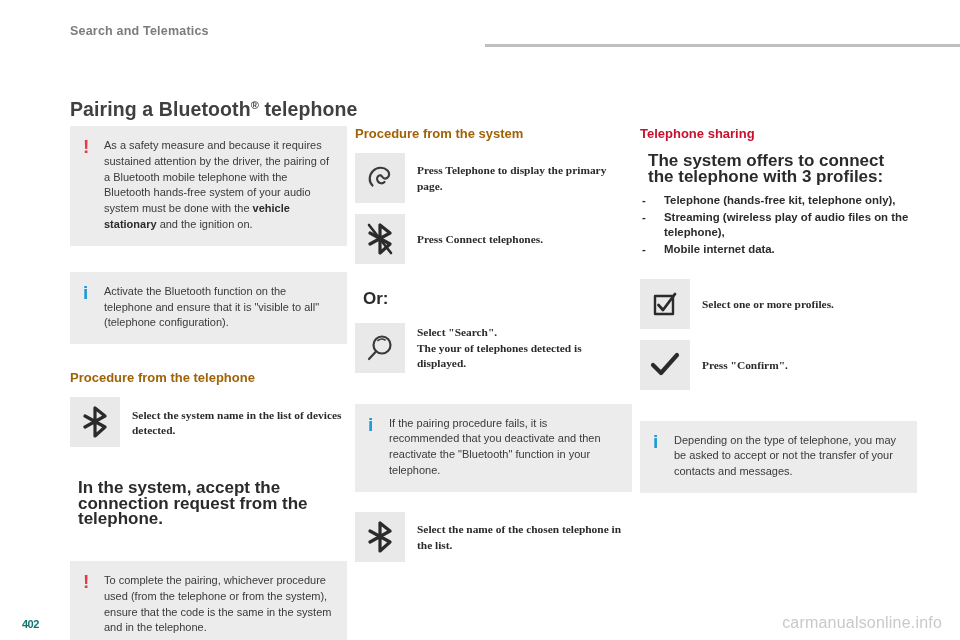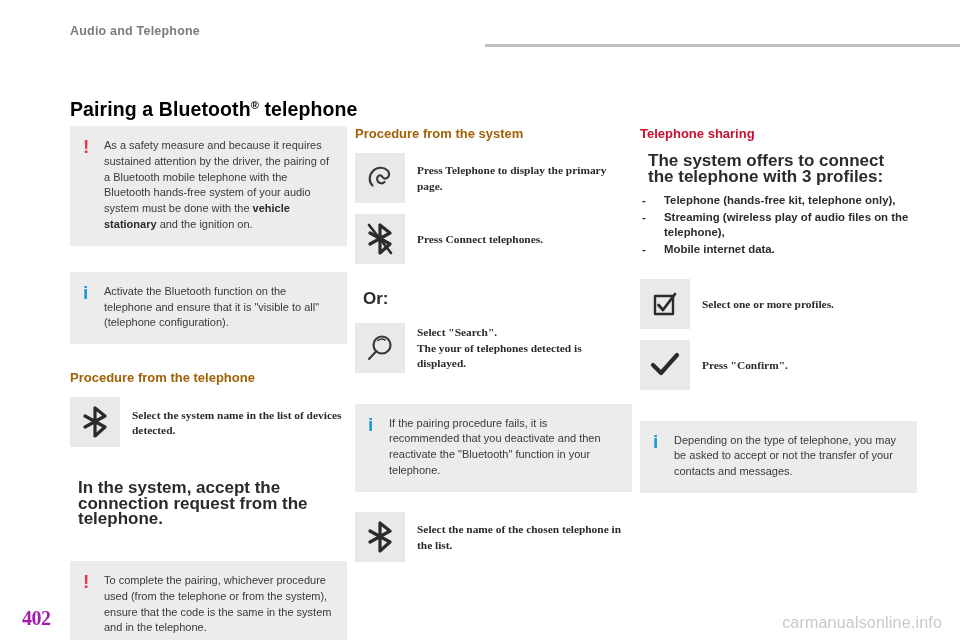--- a/index.html
+++ b/index.html
@@ -17,21 +17,21 @@
     font-size:12.5px;font-weight:bold;color:#7c7c7c;letter-spacing:.2px;
     white-space:nowrap;
   }
   .header-rule{
     position:absolute;left:485px;top:20px;width:475px;height:3px;background:#bfbfbf;
   }
 
   
   .page-title{
     position:absolute;left:70px;top:98px;
-    font-size:19.5px;font-weight:bold;color:#000000;letter-spacing:.1px;
+    font-size:19.5px;font-weight:bold;color:#404040;letter-spacing:.1px;
     white-space:nowrap;
   }
   .page-title sup{font-size:11px;vertical-align:super;}
 
   
   .col{position:absolute;top:126px;width:277px;}
   .col-1{left:70px;}
   .col-2{left:355px;}
   .col-3{left:640px;}
 
@@ -85,32 +85,32 @@
   .dashlist li .dash{position:absolute;left:2px;top:0;}
 
   .spacer-8{height:8px;}
   .spacer-14{height:14px;}
   .spacer-20{height:20px;}
   .spacer-26{height:26px;}
 
   
   .page-number{
     position:absolute;left:22px;bottom:10px;
-    font-size:20px;font-weight:bold;color:#a21caf;letter-spacing:-.5px;font-family:Liberation Serif, serif;
+    font-size:11px;font-weight:bold;color:#0f766e;letter-spacing:-.5px;
   }
   .watermark{
     position:absolute;right:18px;bottom:8px;
     font-size:16px;color:#c9c9c9;letter-spacing:.2px;
   }
 </style>
 </head>
 <body>
 
 <div class="header">
-  <div class="header-title">Audio and Telephone</div>
+  <div class="header-title">Search and Telematics</div>
   <div class="header-rule"></div>
 </div>
 
 <div class="page-title">
   <span>Pairing a Bluetooth</span><sup>®</sup><span> telephone</span>
 </div>
 
 <div class="col col-1">
 
   <div class="callout warn">

